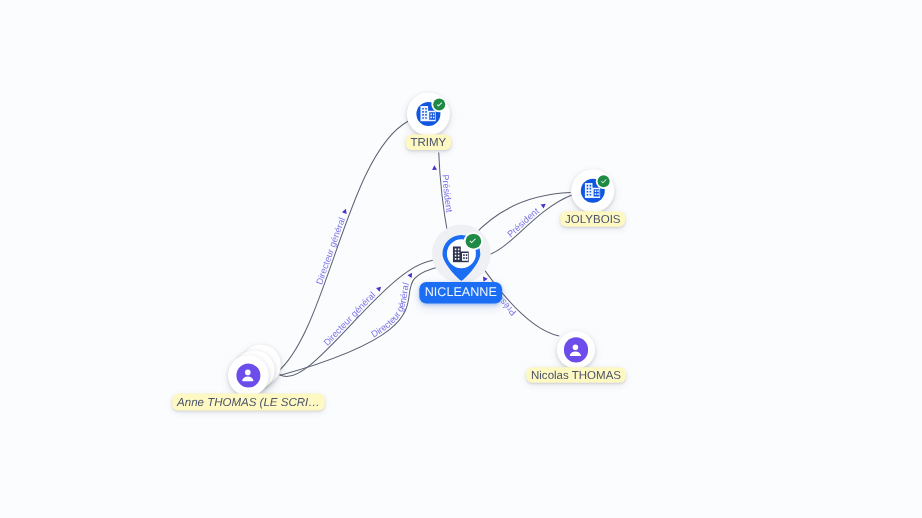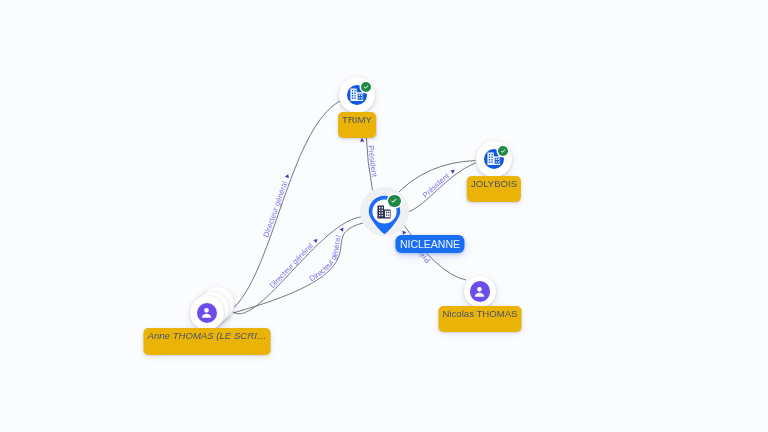--- a/index.html
+++ b/index.html
@@ -7,27 +7,27 @@
        font-family:"Liberation Sans",sans-serif;-webkit-font-smoothing:antialiased;}
   #graph{position:relative;width:768px;height:432px;}
   #edges{position:absolute;left:0;top:0;width:768px;height:432px;}
   .node{position:absolute;}
   .halo{position:absolute;border-radius:50%;background:#eef0f3;}
   .disc{position:absolute;border-radius:50%;background:#fff;
         box-shadow:0 1px 3px rgba(60,64,80,.20),0 3px 8px rgba(60,64,80,.10);}
   .inner{position:absolute;border-radius:50%;display:flex;align-items:center;justify-content:center;}
   .badge{position:absolute;border-radius:50%;background:#1e8a45;display:flex;align-items:center;justify-content:center;
          box-shadow:0 0 0 1.5px #fff;}
-  .label{position:absolute;background:#eab308;border-radius:5px;
+  .label{position:absolute;background:#fef9c3;border-radius:5px;
          box-shadow:0 1px 2px rgba(60,64,80,.16),0 2px 6px rgba(60,64,80,.10);
          color:#4b5269;white-space:nowrap;font-size:9.6px;line-height:1;
-         padding:3px 4px 14px 4px;transform:translateX(-50%);}
+         padding:3px 4px 1px 4px;transform:translateX(-50%);}
   .label.sel{background:#1b6ef3;color:#eef6ff;font-size:10.5px;border-radius:6px;
          padding:3.5px 4.5px 3.5px 4.5px;letter-spacing:0px;
-         box-shadow:0 1px 3px rgba(27,110,243,.30),0 3px 8px rgba(40,80,160,.18);margin-left:46px;}
+         box-shadow:0 1px 3px rgba(27,110,243,.30),0 3px 8px rgba(40,80,160,.18);}
   .edgelabel{font-size:7.6px;fill:#7b73e8;font-family:"Liberation Sans",sans-serif;}
   .edgearrow{font-size:7px;fill:#4834c8;font-family:"Liberation Sans",sans-serif;}
 </style>
 </head>
 <body>
 
 <div id="graph">
   <svg id="edges" viewBox="0 0 768 432">
       <defs>
         <path d="M230,311 C273.2,277.2 288.4,129.5 340,101" id="lp-e1" fill="none" stroke="none"></path>

